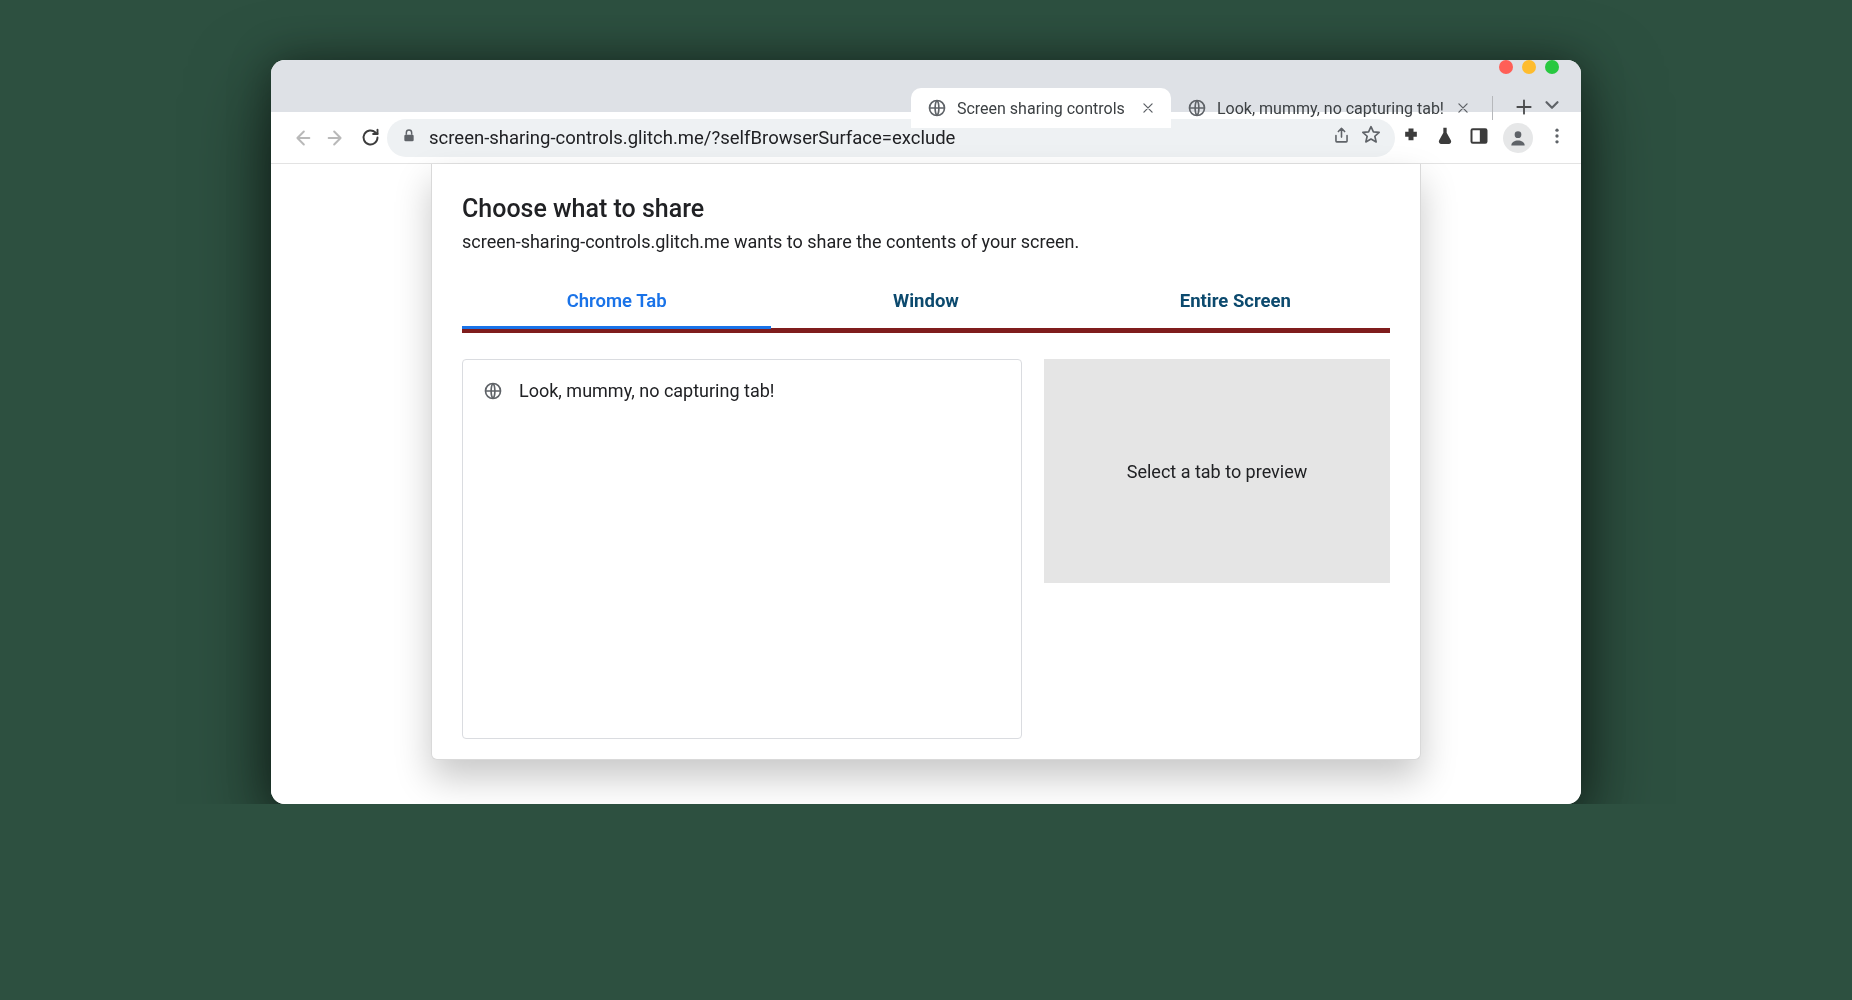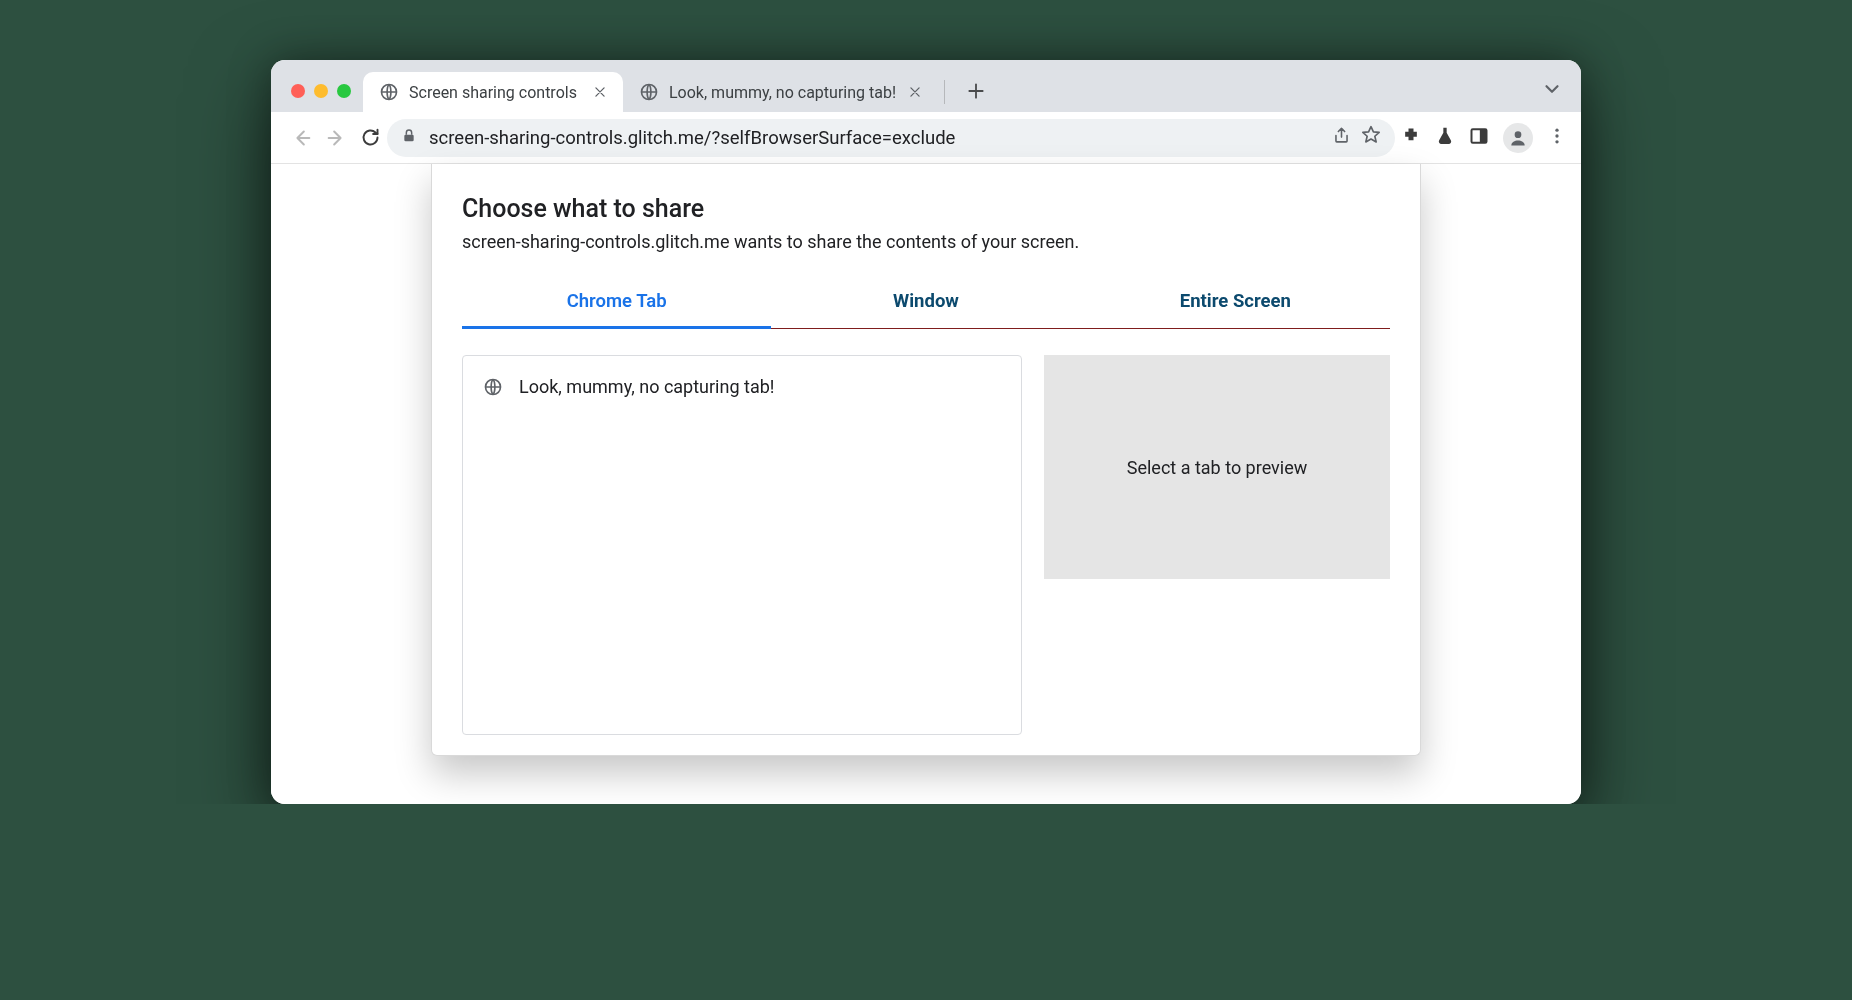--- a/index.html
+++ b/index.html
@@ -12,20 +12,21 @@
       box-shadow: 0 30px 80px rgba(0,0,0,0.55), 0 0 40px rgba(0,0,0,0.35);
       position: relative;
     }
     
     .tabstrip {
       height: 52px;
       background: #dee1e6;
       display: flex;
       align-items: flex-end;
       padding: 0 10px;
+      flex-direction: column;
     }
     .traffic-lights {
       display:flex; gap:9px; align-items:center; padding: 0 12px 14px 10px;
     }
     .dot { width:14px; height:14px; border-radius:50%; }
     .dot.red { background:#ff5f57; }
     .dot.yellow { background:#febc2e; }
     .dot.green { background:#28c840; }
     .tabs { display:flex; align-items:flex-end; flex:1; }
     .tab {
@@ -64,21 +65,21 @@
     
     .share-dialog {
       position:absolute; top:0; left:160px; width:990px;
       background:#fff; border:1px solid #d9d9d9; border-top:none;
       border-radius: 0 0 6px 6px;
       box-shadow: 0 18px 36px rgba(0,0,0,0.22);
       padding: 30px 30px 20px 30px;
     }
     .dlg-title { font-size:25px; color:#202124; font-weight:500; margin-bottom:8px; }
     .dlg-subtitle { font-size:18px; color:#202124; margin-bottom:28px; }
-    .dlg-tabs { display:flex; border-bottom:1px solid #7f1d1d; }
+    .dlg-tabs { display:flex; border-bottom:5px solid #7f1d1d; }
     .dlg-tab {
       flex:1; text-align:center; padding:10px 0 14px 0;
       font-size:18.5px; color:#0c4a6e; font-weight:700; cursor:pointer;
       border-bottom:3px solid transparent; margin-bottom:-1px;
     }
     .dlg-tab.active { color:#1a73e8; border-bottom-color:#1a73e8; font-weight:600; }
     .dlg-body { display:flex; gap:22px; padding-top:26px; }
     .tab-list {
       width:560px; height:380px; border:1px solid #dadce0; border-radius:4px; padding:16px 18px;
     }

